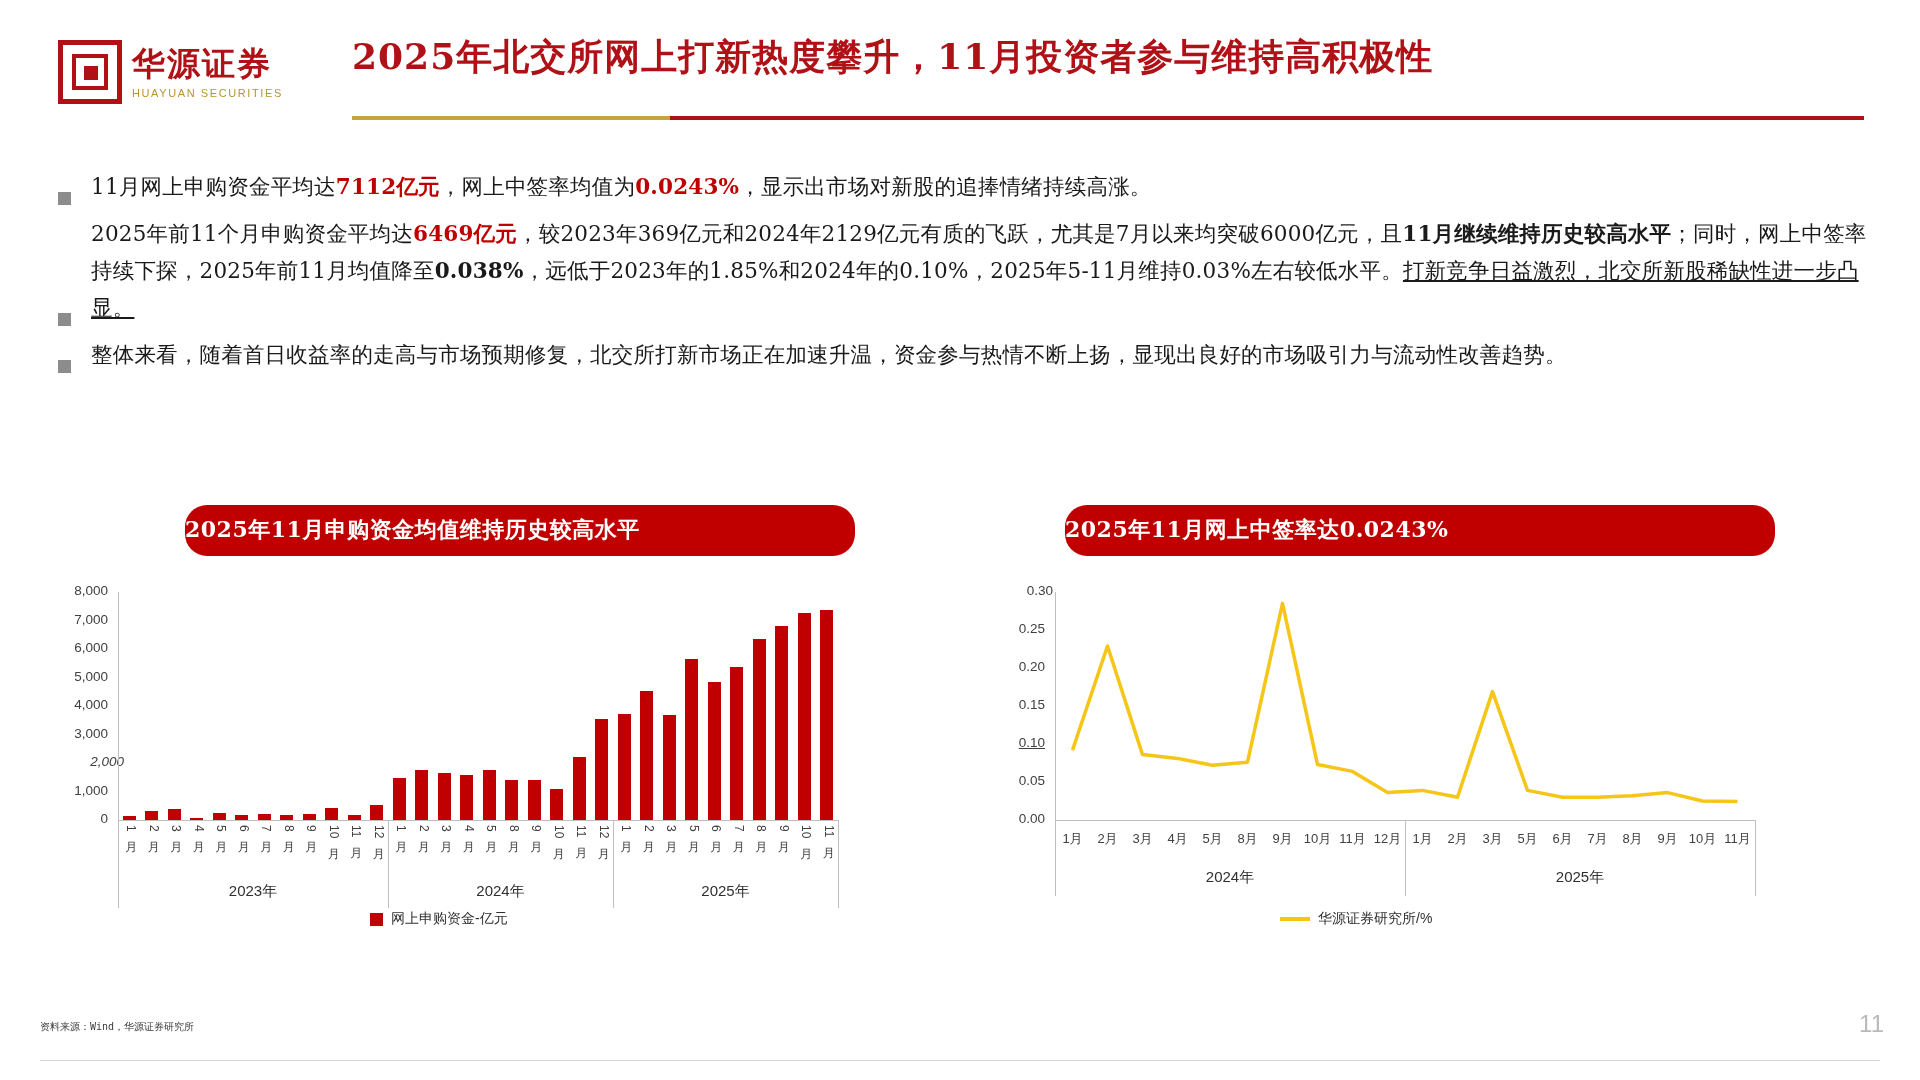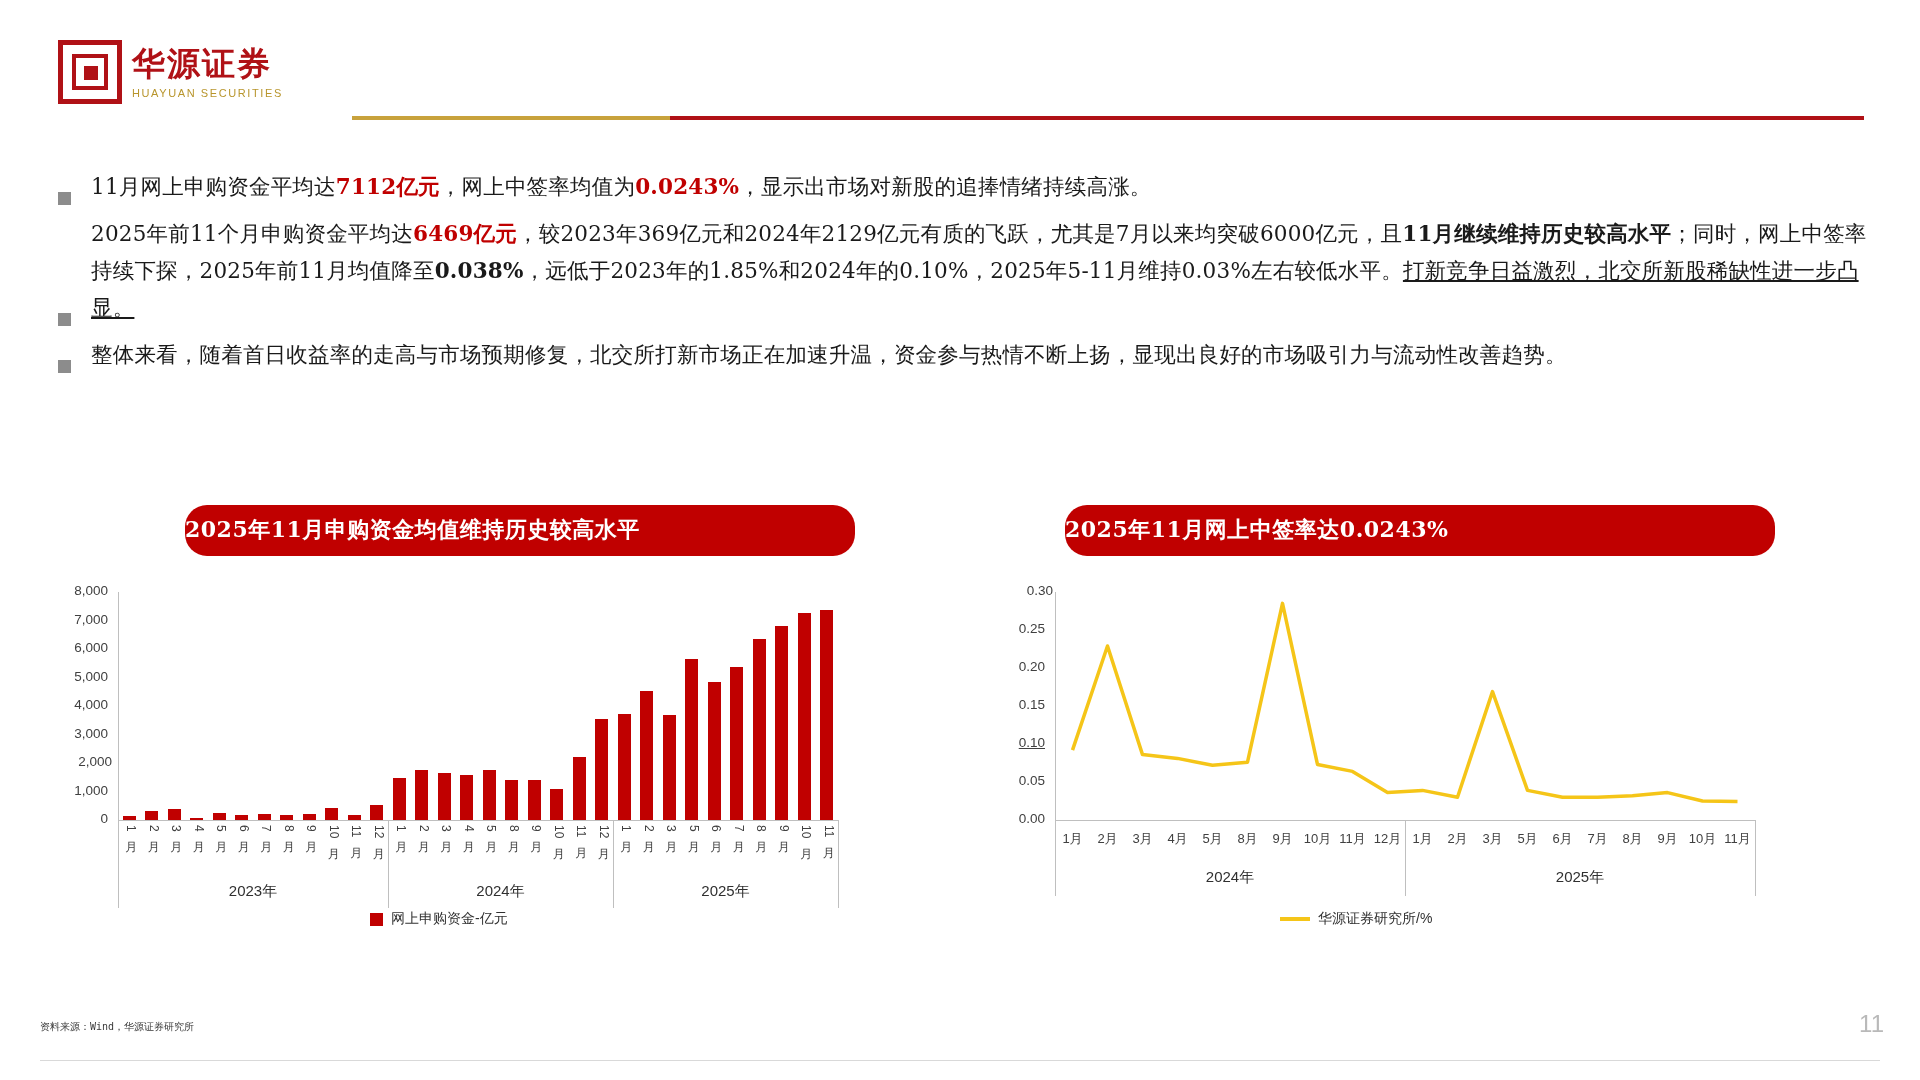--- a/index.html
+++ b/index.html
@@ -264,20 +264,23 @@
 <div class="slide">
 
   <div class="header">
     <div class="logo-wrap">
       <div class="logo-mark"></div>
       <div class="logo-text">
         <div class="logo-cn">华源证券</div>
         <div class="logo-en">HUAYUAN SECURITIES</div>
       </div>
     </div>
+    <div class="title-bar">
+      <div class="slide-title">2025年北交所网上打新热度攀升，11月投资者参与维持高积极性</div>
+    </div>
     <div class="title-underline"></div>
     <div class="title-underline-gold"></div>
   </div>
 
   <div class="bullets" id="bullets">
       <div class="bullet">
         <div class="bullet-mark"></div>
         <div class="bullet-text"><span>11月网上申购资金平均达</span><span class="hl">7112亿元</span><span>，网上中签率均值为</span><span class="hl">0.0243%</span><span>，显示出市场对新股的追捧情绪持续高涨。</span></div>
       </div>
       <div class="bullet">
@@ -288,21 +291,21 @@
         <div class="bullet-mark"></div>
         <div class="bullet-text"><span>整体来看，随着首日收益率的走高与市场预期修复，北交所打新市场正在加速升温，资金参与热情不断上扬，显现出良好的市场吸引力与流动性改善趋势。</span></div>
       </div>
     </div>
 
   <div class="chart-card" id="chart-left">
     <div class="chart-pill">2025年11月申购资金均值维持历史较高水平</div>
     <div class="plot" id="plot-left" style="height: 330px; width: 930px;">
         <div class="axis-label" style="left: 0px; top: 227px; width: 68px;">0</div>
         <div class="axis-label" style="left: 0px; top: 198.5px; width: 68px;">1,000</div>
-        <div class="axis-label" style="left: 4px; top: 170px; width: 68px;">2,000</div>
+        <div class="axis-label" style="left: 16px; top: 170px; width: 68px; font-style: italic;">2,000</div>
         <div class="axis-label" style="left: 0px; top: 141.5px; width: 68px;">3,000</div>
         <div class="axis-label" style="left: 0px; top: 113px; width: 68px;">4,000</div>
         <div class="axis-label" style="left: 0px; top: 84.5px; width: 68px;">5,000</div>
         <div class="axis-label" style="left: 0px; top: 56px; width: 68px;">6,000</div>
         <div class="axis-label" style="left: 0px; top: 27.5px; width: 68px;">7,000</div>
         <div class="axis-label" style="left: 0px; top: -1px; width: 68px;">8,000</div>
         <div class="axis-line" style="left: 78px; top: 8px; width: 1px; height: 228px;"></div>
         <div class="axis-line" style="left: 78px; top: 236px; width: 720px; height: 1px;"></div>
         <div class="bar" style="left: 82.725px; top: 231.725px; width: 13.05px; height: 4.275px; font-size: 0px; color: transparent;"></div>
         <div class="xtick" style="left: 82.25px; top: 241px;">1月</div>

